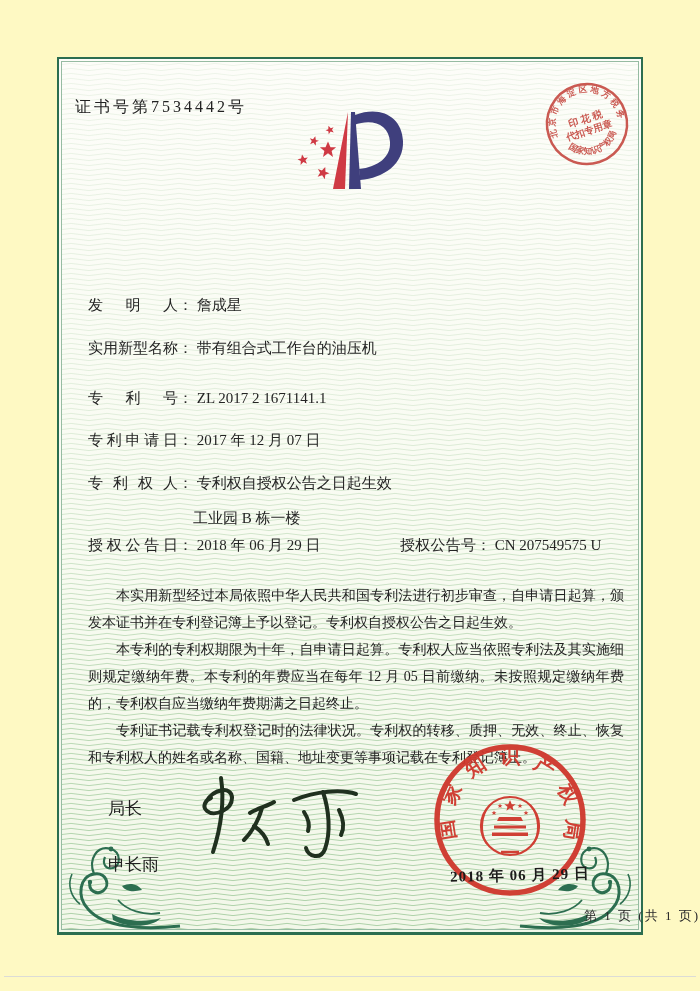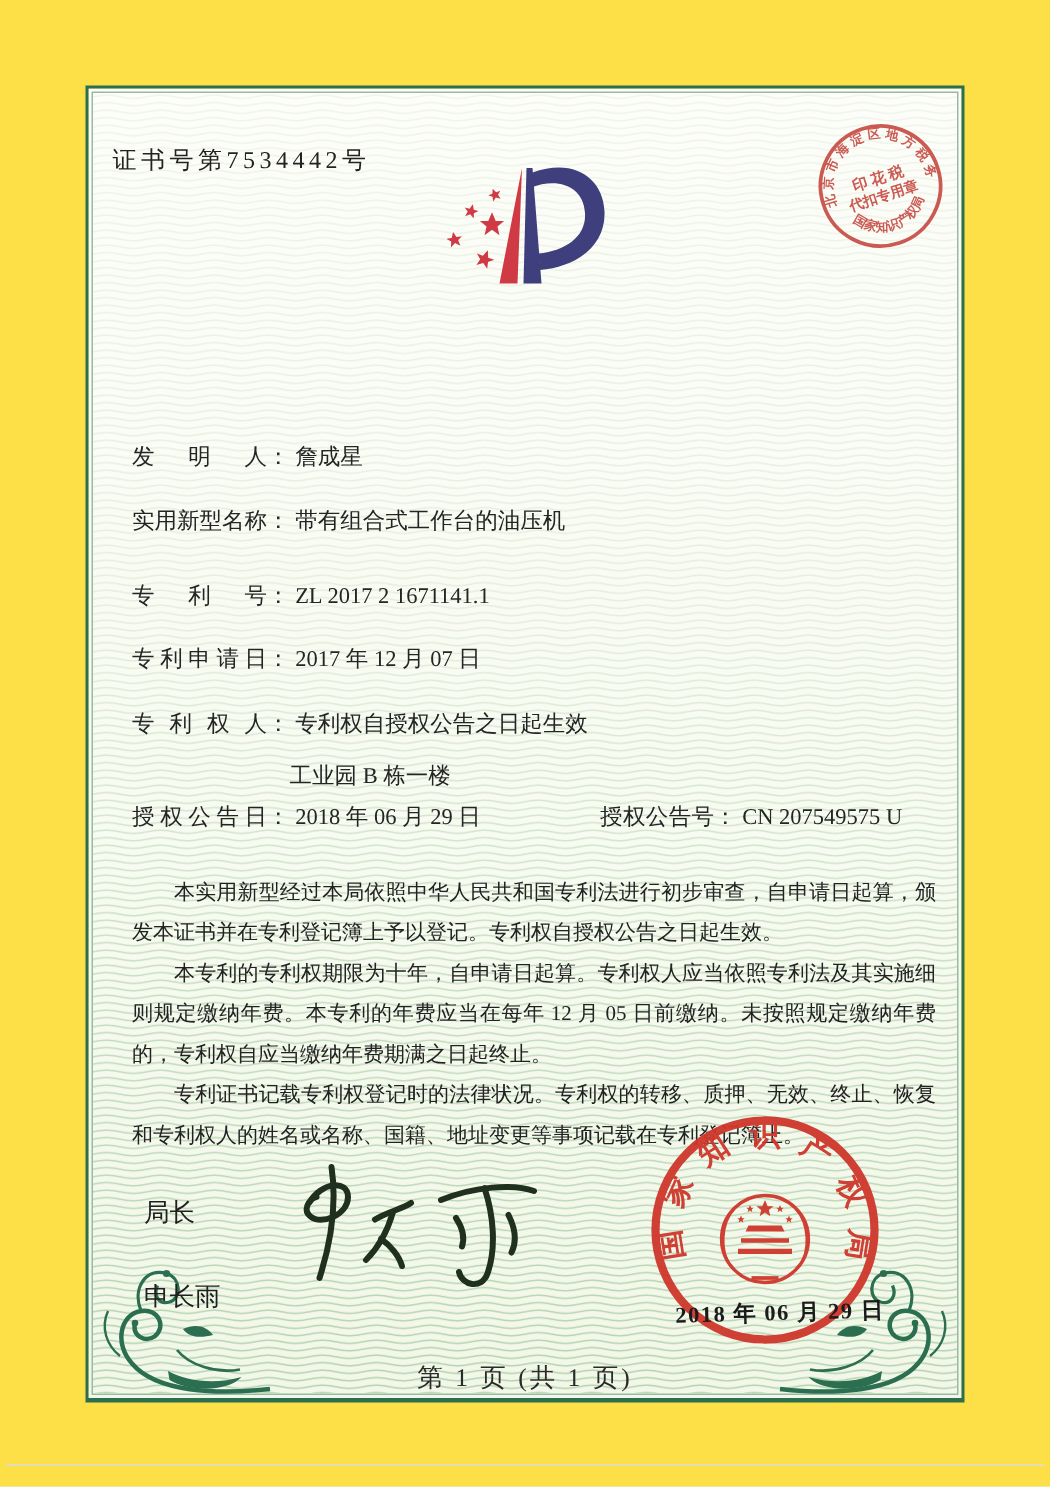--- a/index.html
+++ b/index.html
@@ -1,18 +1,18 @@
 <!DOCTYPE html>
 <html><head>
 <meta charset="utf-8">
 <style>
   html,body{margin:0;padding:0;background:#e9e9e6;}
   .page{
     position:relative; width:700px; height:991px; margin:0 auto;
-    background:#fde047; overflow:hidden;
+    background:#fef9c3; overflow:hidden;
     font-family:"Liberation Serif","DejaVu Serif",serif; color:#2a2a2a;
   }
   
   .cert-frame{
     position:absolute; left:57px; top:57px; right:57px; bottom:56px;
     border:2px solid #2c6e50; border-bottom:3px solid #2c6e50;
     background:linear-gradient(to bottom,#fdfdf9 0%,#f8fbf1 55%,#f2f7e9 100%);
   }
   .cert-inner{
     position:absolute; inset:2px; border:1px solid #96bba2;
@@ -51,31 +51,31 @@
   .fvalue{color:#242424;}
   .addr2{padding-left:105px;}
   .pair-right{position:absolute; left:312px; top:0; white-space:nowrap;}
   
   .body-text{
     position:absolute; left:88px; right:76px; top:582px;
     font-size:14px; line-height:27px; text-align:justify; color:#222;
   }
   .body-text p{margin:0; text-indent:2em;}
   
-  .official{position:absolute; left:96px; top:797px; font-size:17px; color:#202020;}
+  .official{position:absolute; left:108px; top:797px; font-size:17px; color:#202020;}
   .official .name{margin-top:33px;}
   .signature{position:absolute; left:182px; top:770px;}
   .seal{position:absolute; left:430px; top:740px; opacity:.95;}
   .seal-date{
     position:absolute; left:426px; top:866px; width:188px; text-align:center;
     font-size:15px; font-weight:700; letter-spacing:1px; color:#1b1b1b; transform:rotate(-1.5deg);
   }
   .footer{
-    position:absolute; left:0; right:0; top:907px; text-align:center;
-    font-size:17px; letter-spacing:2px; color:#2a2a2a;
+    position:absolute; left:0; right:0; top:907px; text-align:right;
+    font-size:13px; letter-spacing:2px; color:#2a2a2a;
   }
   .scan-edge{position:absolute; left:4px; right:4px; top:976px; height:1px; background:#dcdcd6;}
 </style>
 </head>
 <body>
 
 <div class="page">
 
   <div class="cert-frame">
     <div class="cert-inner">

